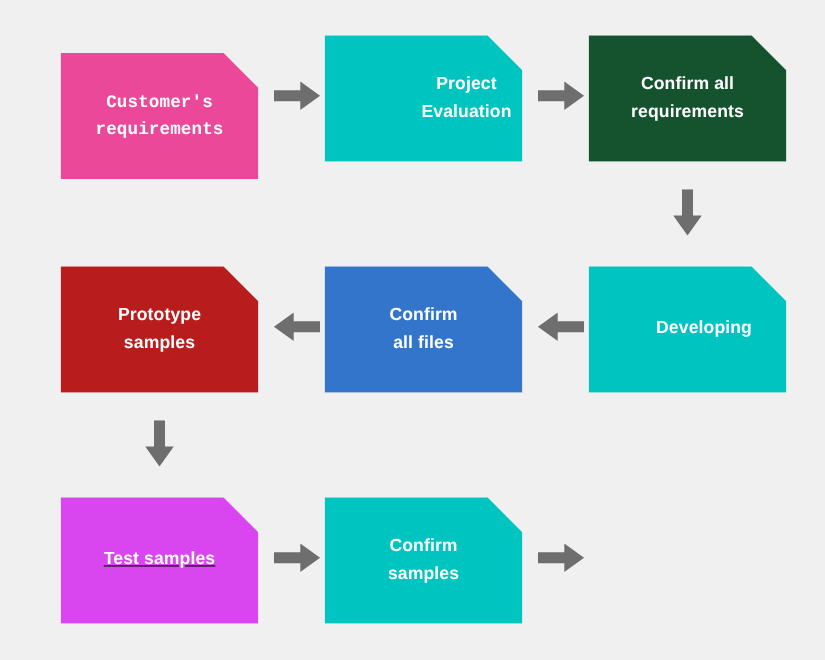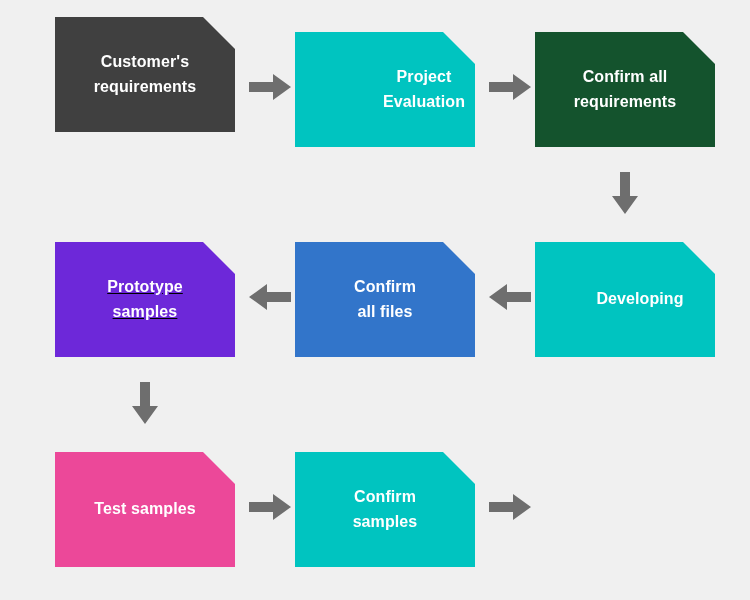--- a/index.html
+++ b/index.html
@@ -50,21 +50,21 @@
     display: block;
   }
 
   
 </style>
 </head>
 <body>
 
 <div id="canvas">
 
-  <div class="node" style="left:55px; top:17px; background:#404040;">
+  <div class="node" style="left:55px; top:48px; background:#ec4899;font-family:Liberation Mono, monospace;">
     <span class="label">Customer's
 requirements</span>
   </div>
 
   <div class="arrow" style="left:249px; top:74px;">
     <svg width="42" height="26" viewBox="0 0 42 26" aria-hidden="true">
       <polygon points="0,8 24,8 24,0 42,13 24,26 24,18 0,18" fill="#6e6e6e"></polygon>
     </svg>
   </div>
 
@@ -83,21 +83,21 @@
     <span class="label">Confirm all
 requirements</span>
   </div>
 
   <div class="arrow" style="left:612px; top:172px;">
     <svg width="26" height="42" viewBox="0 0 26 42" aria-hidden="true">
       <polygon points="8,0 18,0 18,24 26,24 13,42 0,24 8,24" fill="#6e6e6e"></polygon>
     </svg>
   </div>
 
-  <div class="node" style="left:55px; top:242px; background:#6d28d9;text-decoration:underline;">
+  <div class="node" style="left:55px; top:242px; background:#b91c1c;">
     <span class="label">Prototype
 samples</span>
   </div>
 
   <div class="arrow" style="left:249px; top:284px;">
     <svg width="42" height="26" viewBox="0 0 42 26" aria-hidden="true">
       <polygon points="42,8 18,8 18,0 0,13 18,26 18,18 42,18" fill="#6e6e6e"></polygon>
     </svg>
   </div>
 
@@ -115,21 +115,21 @@
   <div class="node" style="left:535px; top:242px; background:#00c4c0;padding-left:40px;">
     <span class="label">Developing</span>
   </div>
 
   <div class="arrow" style="left:132px; top:382px;">
     <svg width="26" height="42" viewBox="0 0 26 42" aria-hidden="true">
       <polygon points="8,0 18,0 18,24 26,24 13,42 0,24 8,24" fill="#6e6e6e"></polygon>
     </svg>
   </div>
 
-  <div class="node" style="left:55px; top:452px; background:#ec4899;">
+  <div class="node" style="left:55px; top:452px; background:#d946ef;text-decoration:underline;">
     <span class="label">Test samples</span>
   </div>
 
   <div class="arrow" style="left:249px; top:494px;">
     <svg width="42" height="26" viewBox="0 0 42 26" aria-hidden="true">
       <polygon points="0,8 24,8 24,0 42,13 24,26 24,18 0,18" fill="#6e6e6e"></polygon>
     </svg>
   </div>
 
   <div class="node" style="left:295px; top:452px; background:#00c4c0;">

